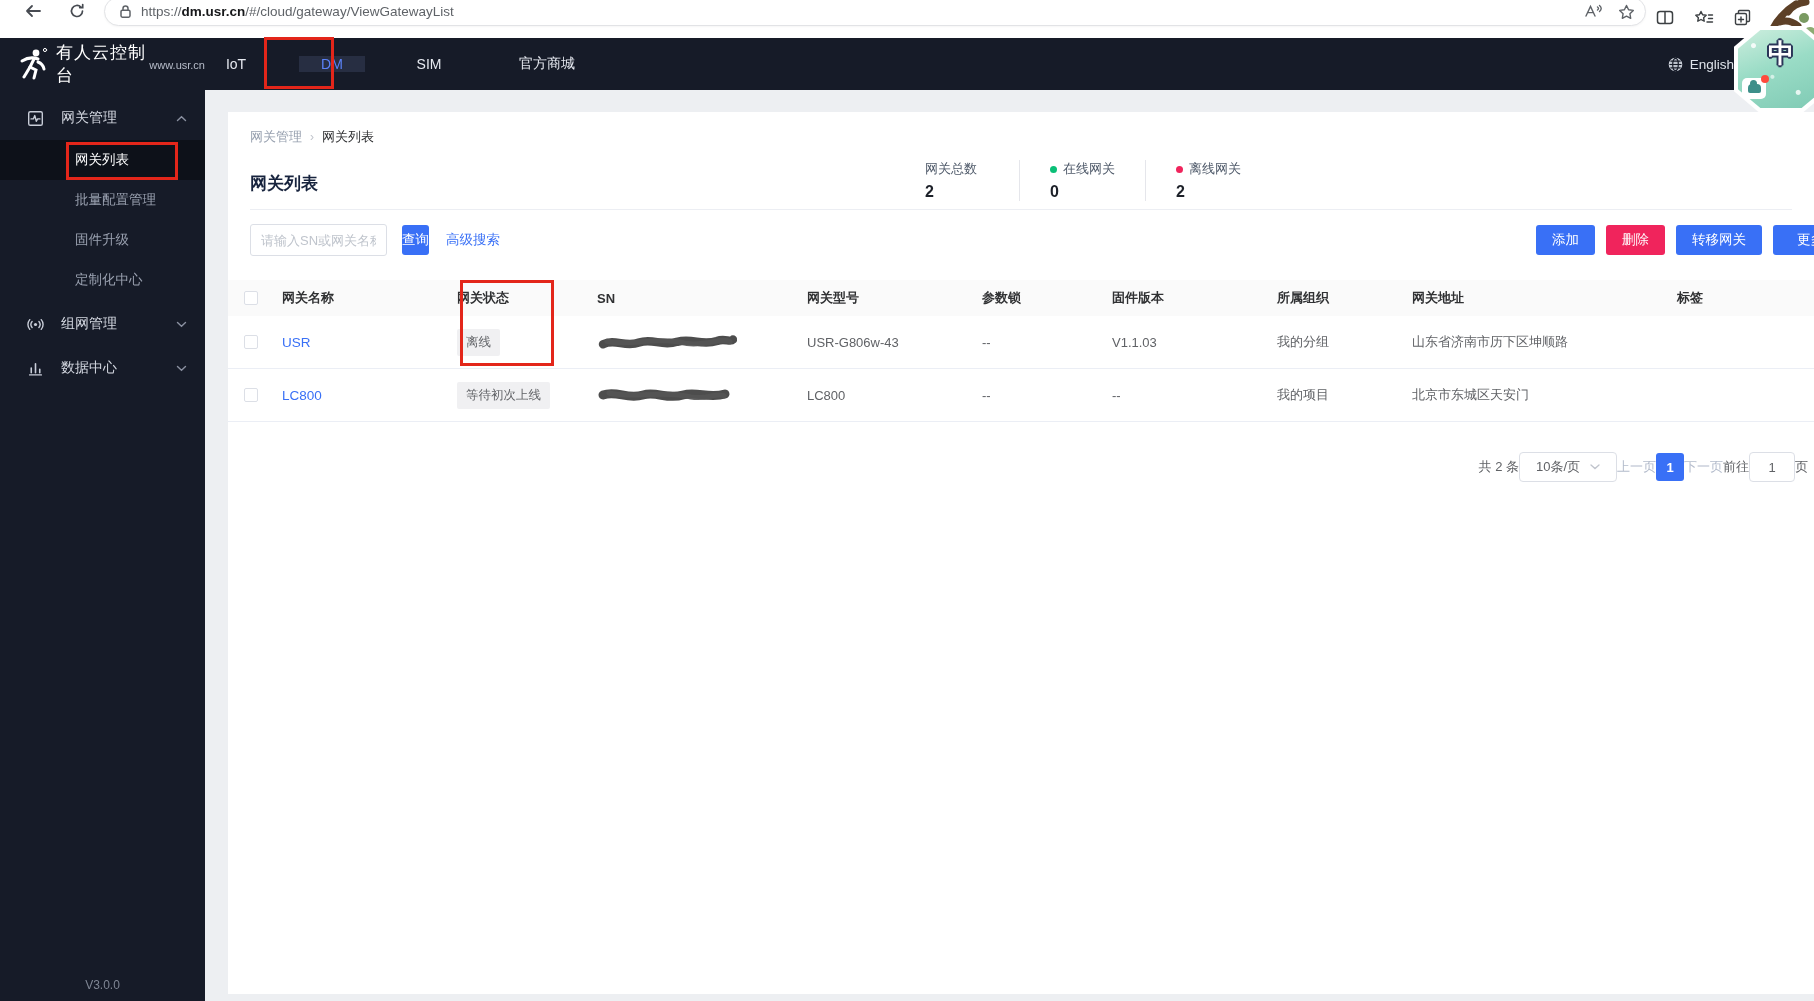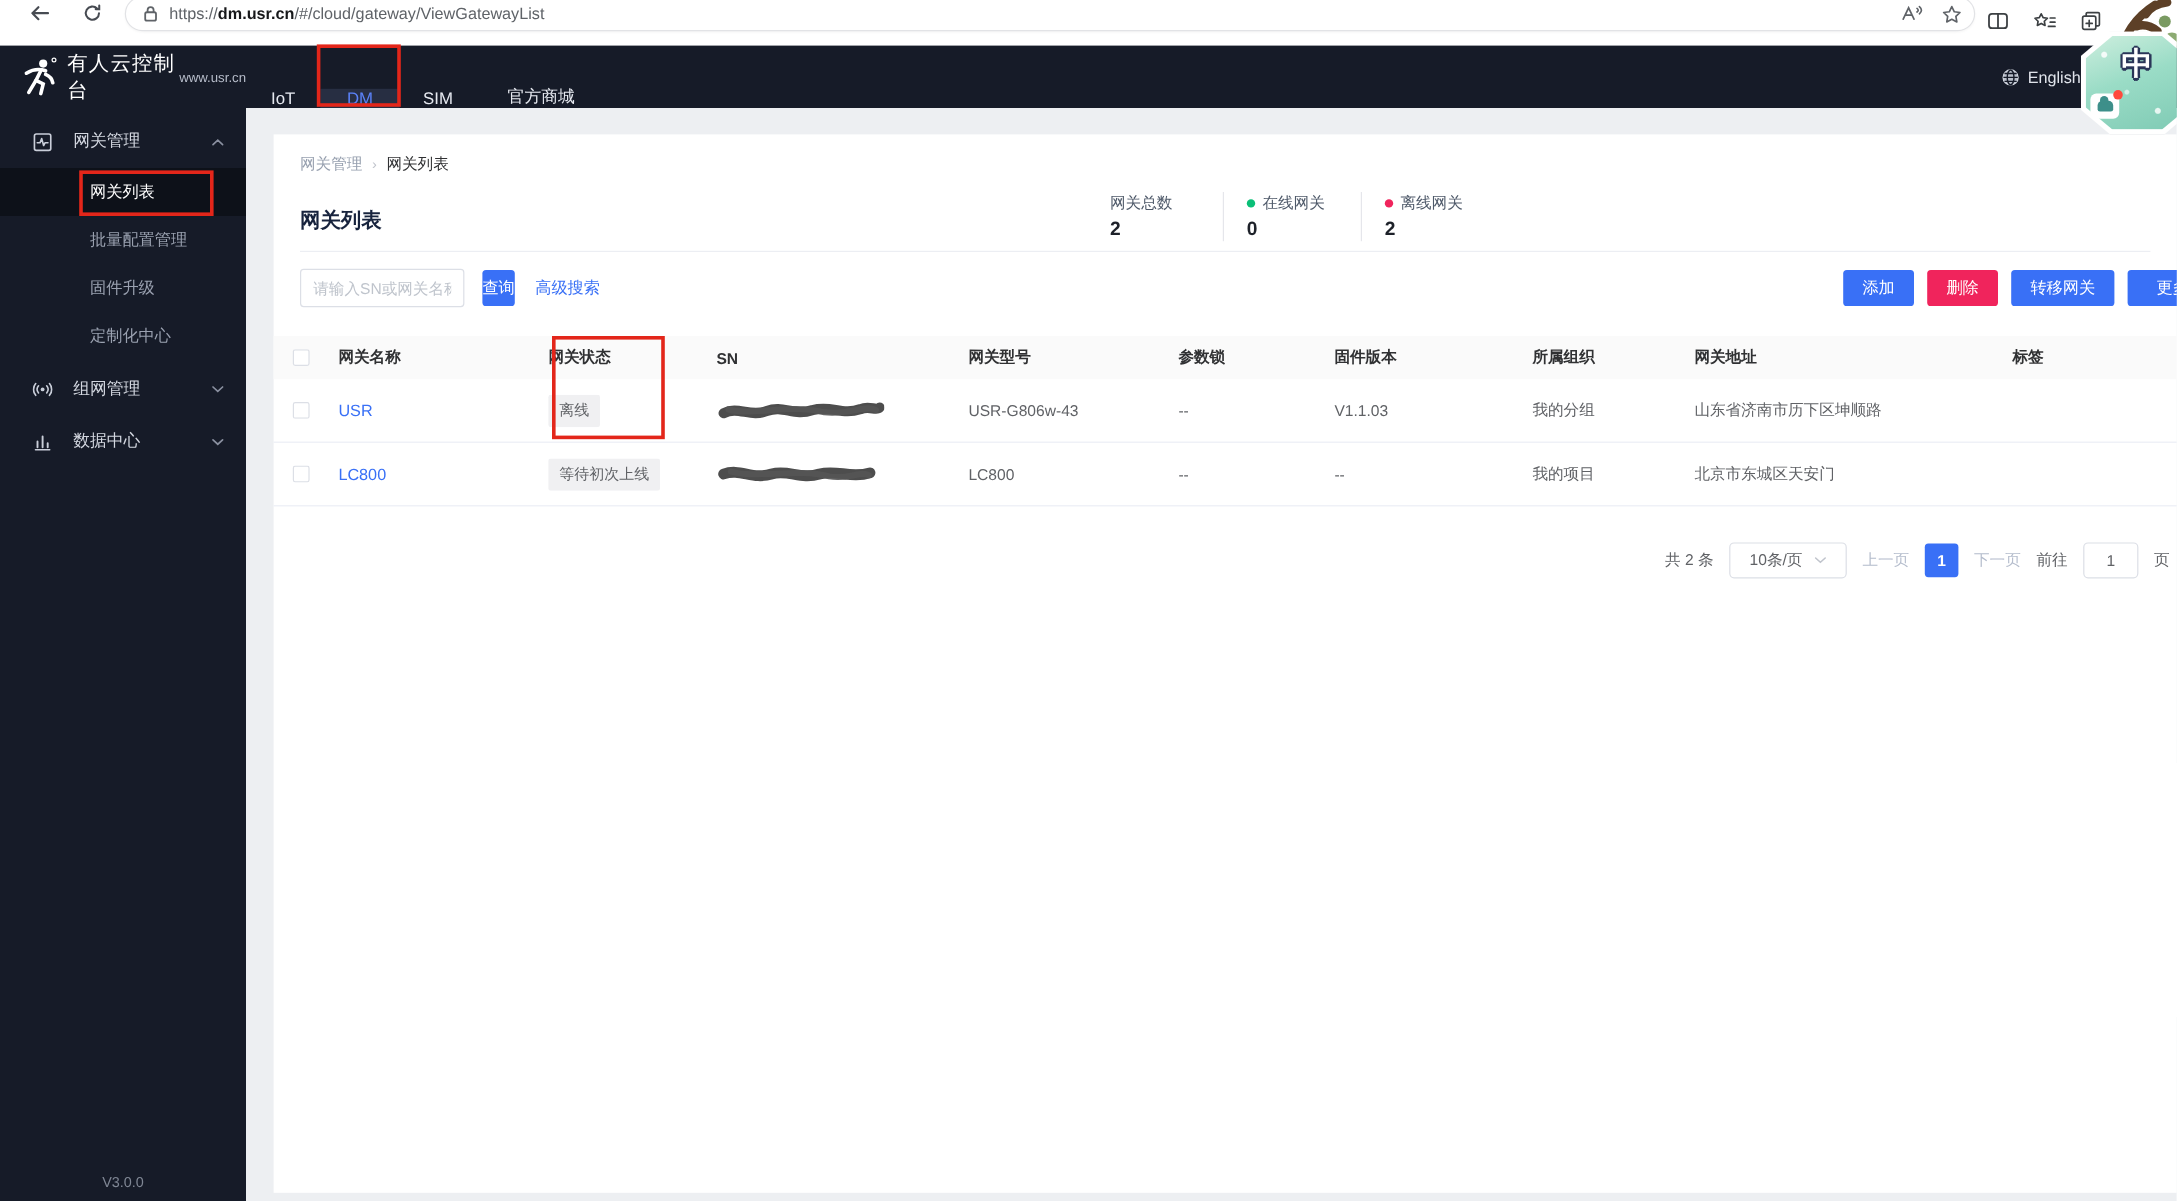--- a/index.html
+++ b/index.html
@@ -25,21 +25,21 @@
   .pill-right{display:flex; align-items:center; gap:14px; color:#474b52;}
   .toolbar-icons{display:flex; align-items:center; gap:20px; color:#3c4043; padding-right:46px;}
 
   
   .topnav{position:absolute; left:0; top:38px; width:100%; height:52px; background:var(--nav-bg);
     display:flex; align-items:stretch; color:#e6e9f0;}
   .logo-block{width:205px; display:flex; align-items:center; padding-left:16px; gap:8px; flex:0 0 auto;}
   .logo-texts{display:flex; flex-direction:row; align-items:center;}
   .logo-title{font-size:17px; font-weight:500; color:#fff; letter-spacing:1px;}
   .logo-sub{font-size:11px; color:#b7bdca; margin-top:1px;}
-  .nav-tabs{display:flex; align-items:flex-end;}
+  .nav-tabs{display:flex; align-items:center;gap:32px;}
   .nav-tab{display:flex; align-items:center; justify-content:center; font-size:14px; font-weight:500; cursor:pointer; color:#e6e9f0;}
   .nav-tab.t0{width:62px;} .nav-tab.t1{width:66px;} .nav-tab.t2{width:64px;} .nav-tab.t3{width:108px;}
   .nav-tab.active{background:var(--tab-active-bg); color:#5b82f8;}
   .nav-right{margin-left:auto; display:flex; align-items:center; gap:7px; padding-right:80px; color:#dfe3ea; font-size:13.5px;}
 
   
   .sidebar{position:absolute; left:0; top:90px; width:205px; bottom:0; background:var(--nav-bg); padding-top:6px;}
   .side-group{height:44px; display:flex; align-items:center; padding:0 18px 0 27px; color:#d4d8e1; font-size:14px; cursor:pointer;}
   .side-group .g-label{margin-left:17px;}
   .side-group .chev{margin-left:auto; color:#8a90a0;}
@@ -54,21 +54,21 @@
   .content{position:absolute; left:205px; top:90px; right:0; bottom:0; background:#edeff2;}
   .card{position:absolute; left:23px; top:22px; right:0; bottom:7px; background:#fff;}
   .card-head{padding:16px 22px 0; position:relative;}
   .breadcrumb{font-size:13px; color:#97a0af; display:flex; gap:8px; align-items:center;}
   .breadcrumb .sep{color:#c0c4cc; font-size:12px;}
   .breadcrumb .current{color:#303133; font-weight:500;}
   .title-row{margin-top:26px; padding-bottom:14px; border-bottom:1px solid #eceef3;}
   .page-title{font-size:17px; font-weight:700; color:#17233d;}
   .stats{position:absolute; left:697px; top:48px; display:flex; align-items:flex-start;}
   .stat{min-width:64px;}
-  .stat + .stat{border-left:1px solid #e5e6eb; padding-left:19px; margin-left:30px;}
+  .stat + .stat{border-left:1px solid #e5e6eb; padding-left:30px; margin-left:30px;}
   .stat-label{font-size:13px; color:#4e5969; display:flex; align-items:center; gap:6px; white-space:nowrap;}
   .dot{width:7px; height:7px; border-radius:50%; display:inline-block;}
   .dot-online{background:var(--online);} .dot-offline{background:var(--offline);}
   .stat-value{font-size:16px; font-weight:700; color:#1d2129; margin-top:5px;}
 
   .toolbar{margin-top:14px; padding:0 0 0 22px; display:flex; align-items:center;}
   .search-input{width:137px; height:32px; border:1px solid #dcdfe6; border-radius:3px; padding:0 10px;
     font-size:13px; color:#333; font-family:inherit;}
   .search-input::placeholder{color:#bfc4cc;}
   .btn{height:30px; border:none; border-radius:3px; background:var(--accent); color:#fff; font-size:13.5px;
@@ -83,21 +83,21 @@
   .t-row{display:grid; grid-template-columns:46px 175px 140px 210px 175px 130px 165px 135px 265px 1fr; align-items:center;}
   .t-head{height:36px; background:#fafafa; font-size:13px; font-weight:700; color:#303133;}
   .t-body-row{height:53px; border-bottom:1px solid #ebeef5; font-size:13px; color:#606266;}
   .cell{padding-left:8px; white-space:nowrap; overflow:hidden;}
   .cell.check{display:flex; justify-content:center; padding-left:0;}
   .checkbox{width:14px; height:14px; border:1px solid #dcdfe6; border-radius:2px; background:#fff; cursor:pointer;}
   .gw-link{color:var(--accent); cursor:pointer; text-decoration:none; font-size:13.5px;}
   .status-badge{display:inline-block; background:#f0f0f2; color:#606266; font-size:12.5px; padding:5px 9px; border-radius:2px;}
   .sn-scribble{transform:rotate(-1.2deg);}
 
-  .pagination{margin-top:30px; display:flex; align-items:center; justify-content:flex-end; gap:13px;
+  .pagination{margin-top:30px; display:flex; align-items:center; justify-content:flex-end; 
     padding-right:6px; font-size:13px; color:#606266;}
   .page-size-select{width:98px; height:30px; border:1px solid #dcdfe6; border-radius:4px; display:flex;
     align-items:center; justify-content:center; gap:10px; color:#606266; cursor:pointer; background:#fff;}
   .pg-dim{color:#b4bccc;}
   .page-num{width:28px; height:28px; border-radius:3px; background:var(--accent); color:#fff; font-weight:600;
     display:flex; align-items:center; justify-content:center; cursor:pointer;}
   .goto-input{width:46px; height:30px; border:1px solid #dcdfe6; border-radius:4px; text-align:center;
     font-size:13px; color:#606266; font-family:inherit;}
 
   

